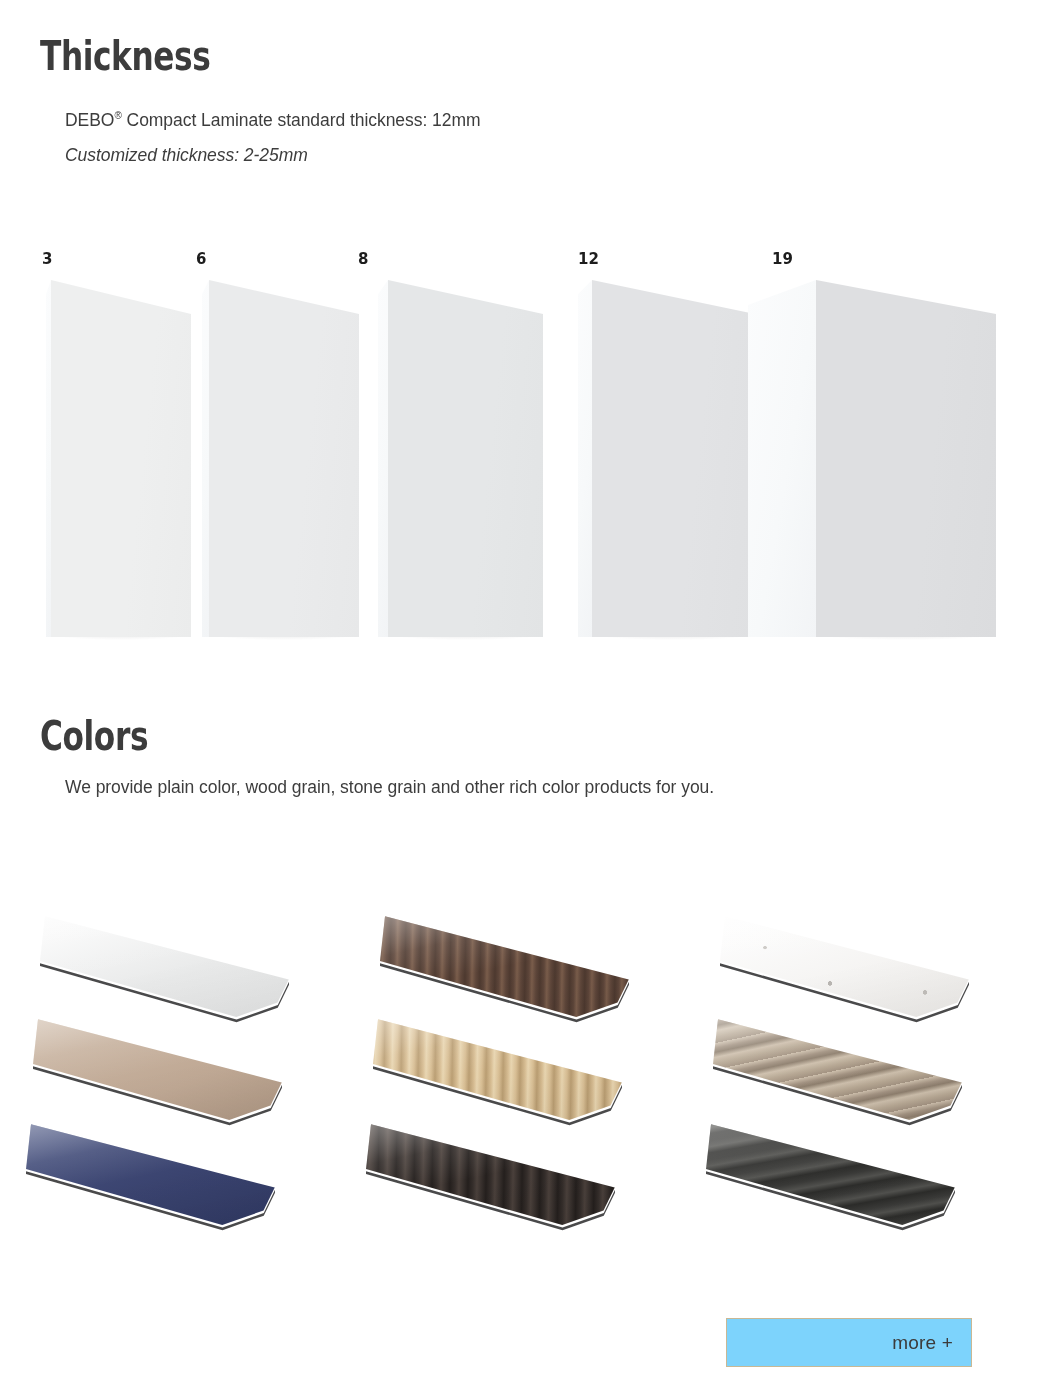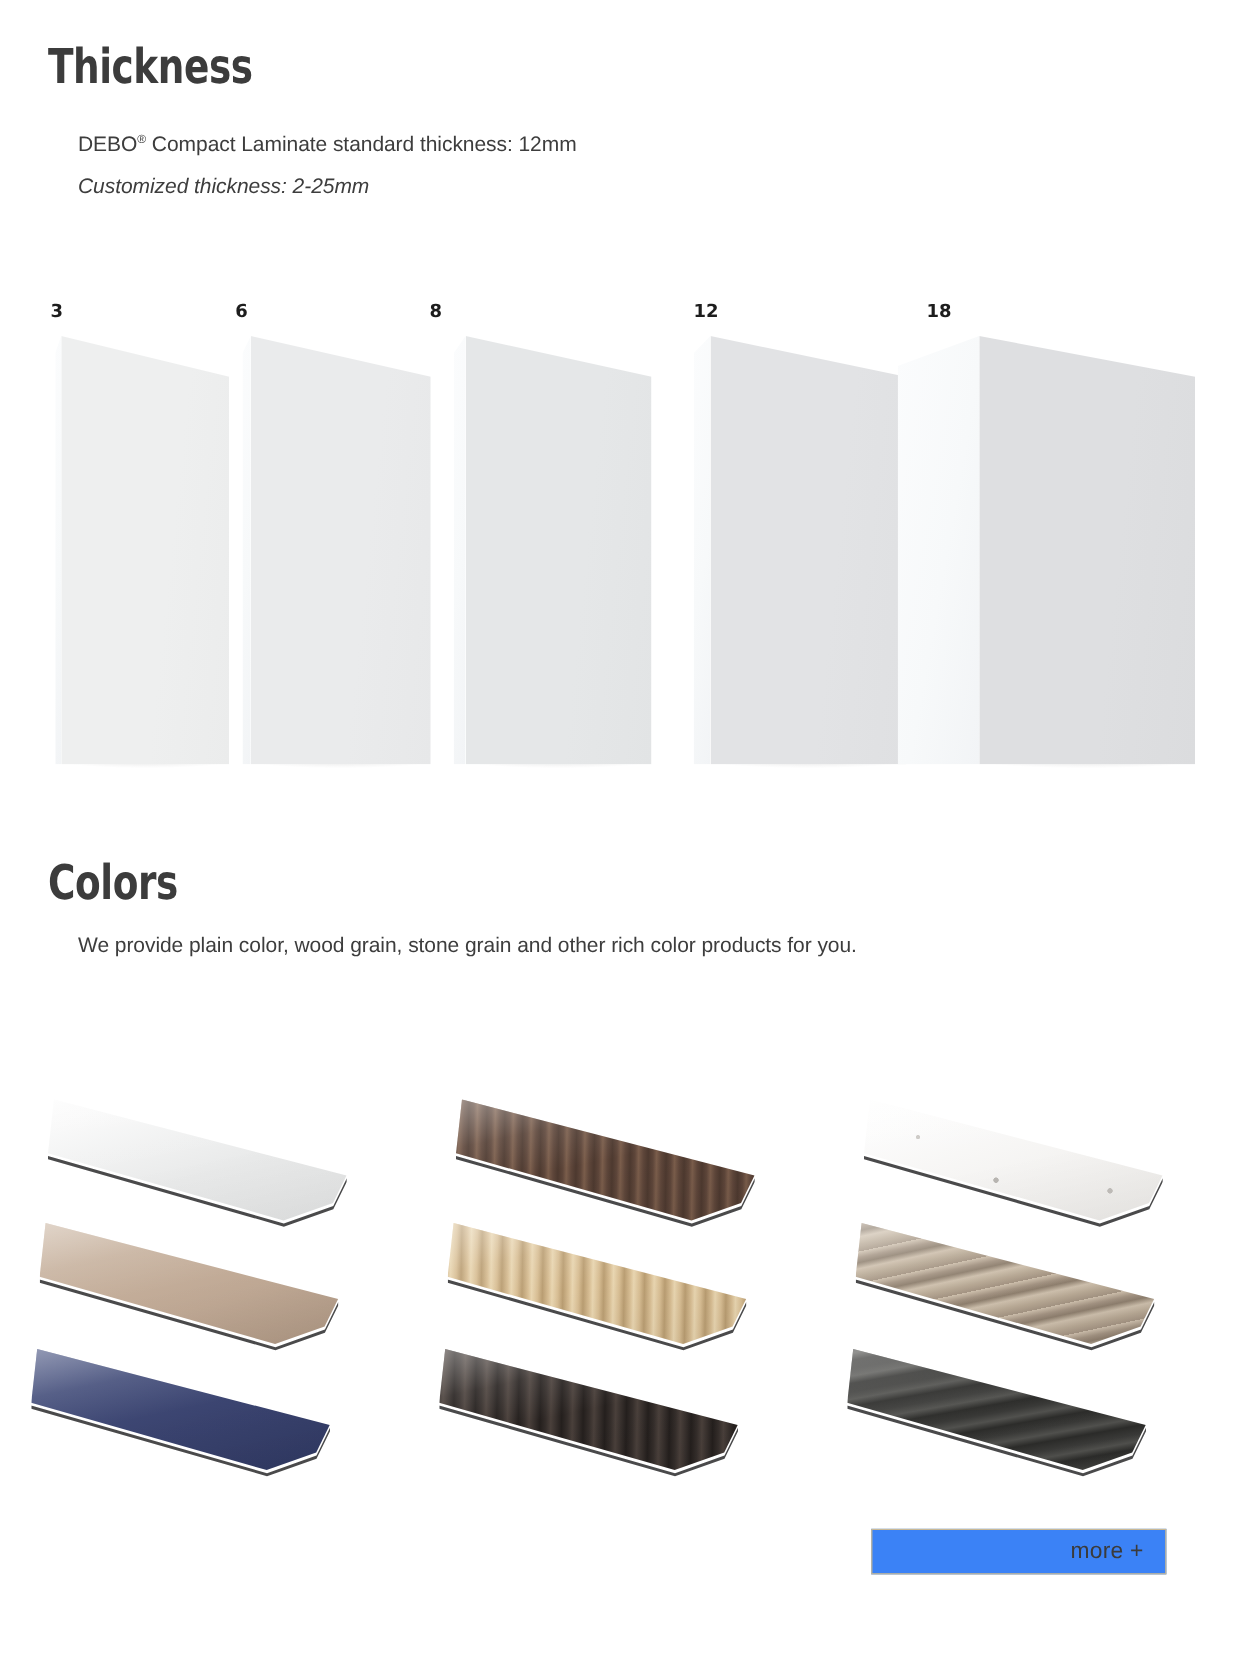--- a/index.html
+++ b/index.html
@@ -135,24 +135,24 @@
     height: 46%;
     background: radial-gradient(ellipse at 40% 30%, rgba(0,0,0,0.13), rgba(0,0,0,0) 70%);
     filter: blur(5px);
     z-index: -1;
   }
 
   
   #more-button {
     position: absolute;
     left: 726px;
-    top: 1274px;
+    top: 1318px;
     width: 246px;
-    height: 38px;
-    background: #3b82f6;
+    height: 49px;
+    background: #7dd3fc;
     border: 1px solid #c9b894;
     box-sizing: border-box;
     display: flex;
     align-items: center;
     justify-content: flex-end;
     padding-right: 18px;
     cursor: pointer;
   }
   #more-button-label {
     font-family: "Liberation Sans", sans-serif;
@@ -188,21 +188,21 @@
       <div class="panel-shadow" style="left: 10px; width: 155px;"></div>
       <div class="panel-side" style="width: 10px; clip-path: polygon(0% 4%, 100% 0%, 100% 100%, 0% 100%);"></div>
       <div class="panel-face" style="left: 10px; width: 155px; background: linear-gradient(96deg, rgb(229, 231, 232) 0%, rgb(229, 231, 232) 62%, rgb(226, 228, 229) 100%);"></div>
     </div>
     <div class="thk-label" style="left: 530px; margin-left: 48px;">12</div>
     <div class="panel-group" style="left: 578px; width: 177px; height: 357px;">
       <div class="panel-shadow" style="left: 14px; width: 163px;"></div>
       <div class="panel-side" style="width: 14px; clip-path: polygon(0% 4%, 100% 0%, 100% 100%, 0% 100%);"></div>
       <div class="panel-face" style="left: 14px; width: 163px; background: linear-gradient(96deg, rgb(226, 227, 229) 0%, rgb(226, 227, 229) 62%, rgb(223, 224, 226) 100%);"></div>
     </div>
-    <div class="thk-label" style="left: 772px;">18</div>
+    <div class="thk-label" style="left: 772px;">19</div>
     <div class="panel-group" style="left: 748px; width: 248px; height: 357px;">
       <div class="panel-shadow" style="left: 68px; width: 180px;"></div>
       <div class="panel-side" style="width: 68px; clip-path: polygon(0% 7%, 100% 0%, 100% 100%, 0% 100%);"></div>
       <div class="panel-face" style="left: 68px; width: 180px; background: linear-gradient(96deg, rgb(222, 223, 225) 0%, rgb(222, 223, 225) 62%, rgb(219, 220, 222) 100%);"></div>
     </div>
   </div>
 
 <div id="title-colors" class="section-title">Colors</div>
 
 <div id="colors-sub" class="body-line">We provide plain color, wood grain, stone grain and other rich color products for you.</div>

